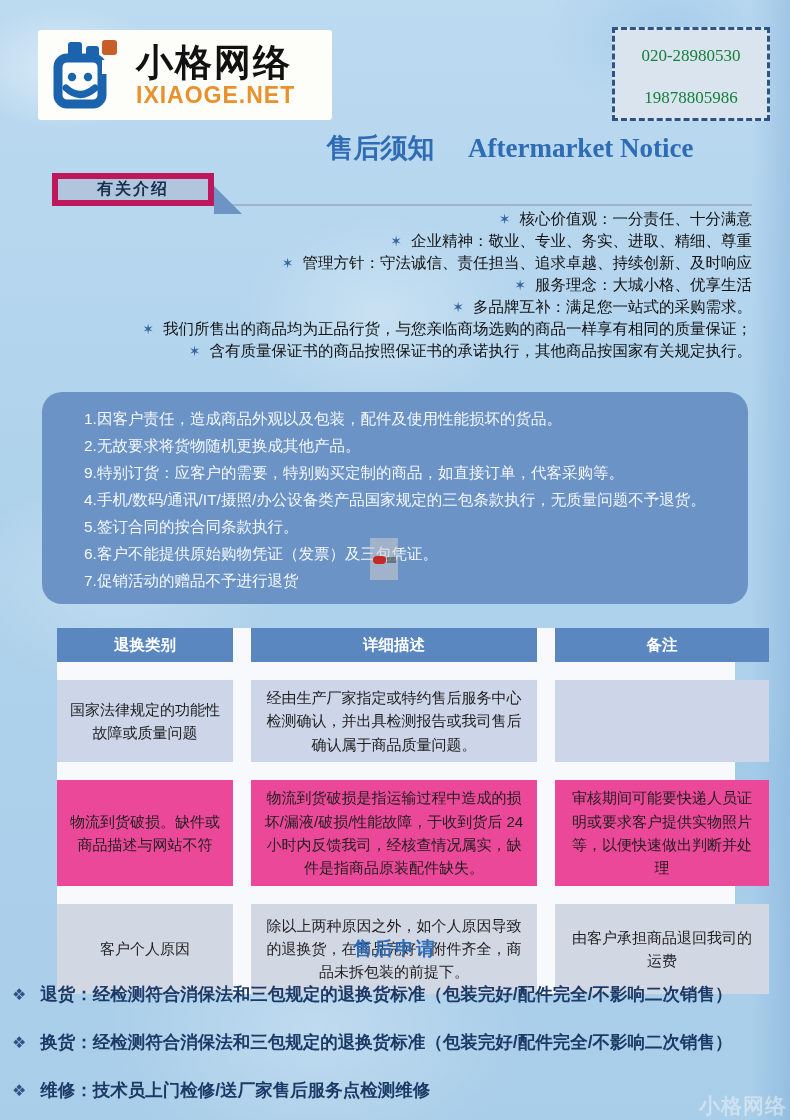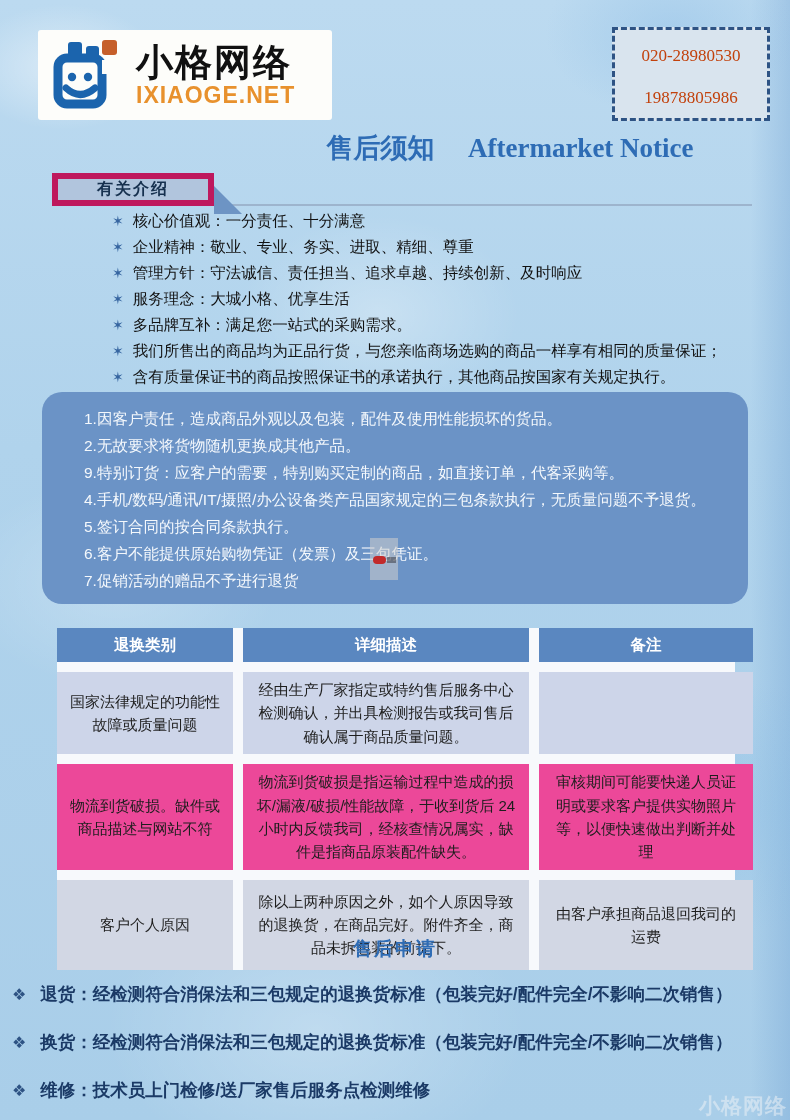--- a/index.html
+++ b/index.html
@@ -18,50 +18,50 @@
       linear-gradient(180deg,#bcdaf0 0%,#b0d3ec 40%,#a9cee9 100%);
   }
   
   .logo-card{position:absolute;left:38px;top:30px;width:294px;height:90px;background:#fdfdfa;
     border-radius:3px;display:flex;align-items:center;padding-left:14px;box-sizing:border-box;}
   .logo-icon{width:74px;height:74px;flex:0 0 auto;}
   .brand{margin-left:10px;line-height:1;}
   .brand-cn{font-size:37px;font-weight:bold;color:#111;letter-spacing:2px;}
   .brand-en{font-size:23px;font-weight:bold;color:#e8912d;letter-spacing:1px;margin-top:3px;}
   .phone-box{position:absolute;left:612px;top:27px;width:152px;height:88px;
-    border:3px dashed #2e5384;background:#d9e4ee;color:#c2410c;
+    border:3px dashed #2e5384;background:#d9e4ee;color:#15803d;
     font-family:"Liberation Serif","DejaVu Serif",serif;font-size:17px;text-align:center;}
   .phone-box .ph{margin-top:16px;}
   .phone-box .ph + .ph{margin-top:22px;}
   
   .main-title{position:absolute;left:230px;top:130px;width:560px;text-align:center;
     color:#2e6cb5;font-weight:bold;font-size:27px;white-space:nowrap;}
   .main-title .cn{font-family:"Liberation Sans",sans-serif;}
   .main-title .en{font-family:"Liberation Serif","DejaVu Serif",serif;margin-left:26px;}
   
   .intro-line{position:absolute;left:52px;top:204px;width:700px;height:2px;background:#9db4cd;}
   .intro-tab{position:absolute;left:52px;top:173px;width:162px;height:33px;background:#b1c5dd;
     border:6px solid #be185d;box-sizing:border-box;display:flex;align-items:center;justify-content:center;
     color:#16304e;font-size:16px;font-weight:bold;letter-spacing:2px;}
   .intro-triangle{position:absolute;left:214px;top:186px;width:0;height:0;
     border-bottom:28px solid #6d94c4;border-right:28px solid transparent;}
   .intro-list{position:absolute;left:112px;top:208px;width:640px;list-style:none;margin:0;padding:0;}
-  .intro-list li{font-size:15.5px;color:#121212;line-height:26px;white-space:nowrap;}
+  .intro-list li{font-size:15.5px;color:#121212;line-height:21px;white-space:nowrap;text-align:right;}
   .star{color:#3665a0;font-size:14px;margin-right:9px;}
   .no-return-heading{position:absolute;left:48px;top:362px;font-size:14px;font-weight:bold;color:#111;margin-top:38px;}
   
   .blue-box{position:absolute;left:42px;top:392px;width:706px;height:212px;background:#6b93c6;
     border-radius:20px;box-sizing:border-box;padding:13px 20px 0 42px;}
   .blue-box .bb-item{color:#f4f8fc;font-size:15.5px;line-height:27px;white-space:nowrap;}
   .stamp{position:absolute;left:370px;top:538px;width:28px;height:42px;background:rgba(205,205,205,.55);}
   .stamp .badge{position:absolute;left:3px;top:18px;width:13px;height:8px;border-radius:4px;background:#c22a2a;}
   .stamp .tx{position:absolute;left:17px;top:19px;width:9px;height:6px;background:rgba(60,60,70,.55);}
   
   .table{position:absolute;left:57px;top:628px;width:678px;display:grid;
-    grid-template-columns:176px 286px 214px;gap:10px;background:#f7f9fc;}
+    grid-template-columns:176px 286px 214px;gap:18px;background:#f7f9fc;}
   .cell{display:flex;align-items:center;justify-content:center;text-align:center;
     box-sizing:border-box;padding:6px 12px;}
   .th{background:#5a87c0;color:#fff;font-size:15.5px;font-weight:bold;min-height:34px;}
   .td{font-size:15px;color:#1e1e1e;line-height:1.55;}
   .r1{background:#cdd5e9;min-height:76px;}
   .r2{background:#ec4899;min-height:106px;}
   .r3{background:#d2d7e4;min-height:90px;}
   
   .apply-title{position:absolute;left:0;top:936px;width:790px;text-align:center;
     color:#2e6cb5;font-size:19px;font-weight:bold;letter-spacing:2px;}

